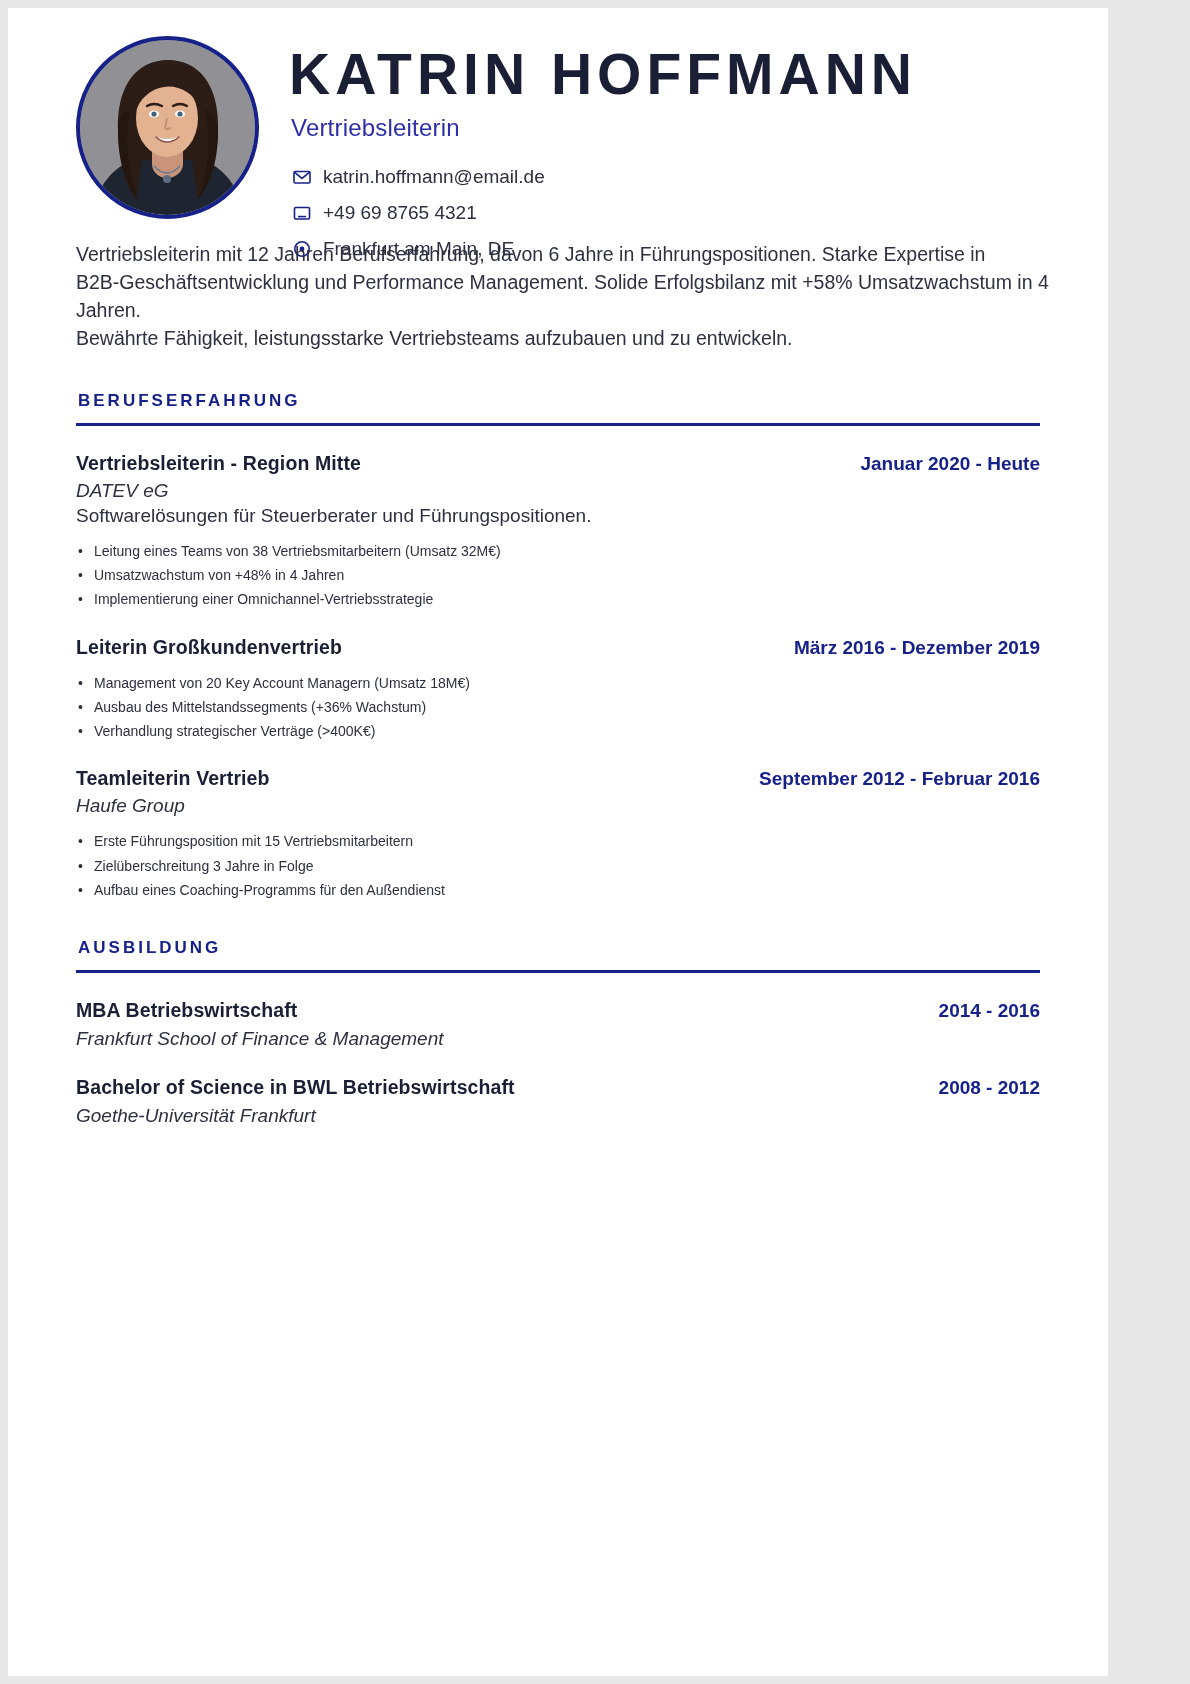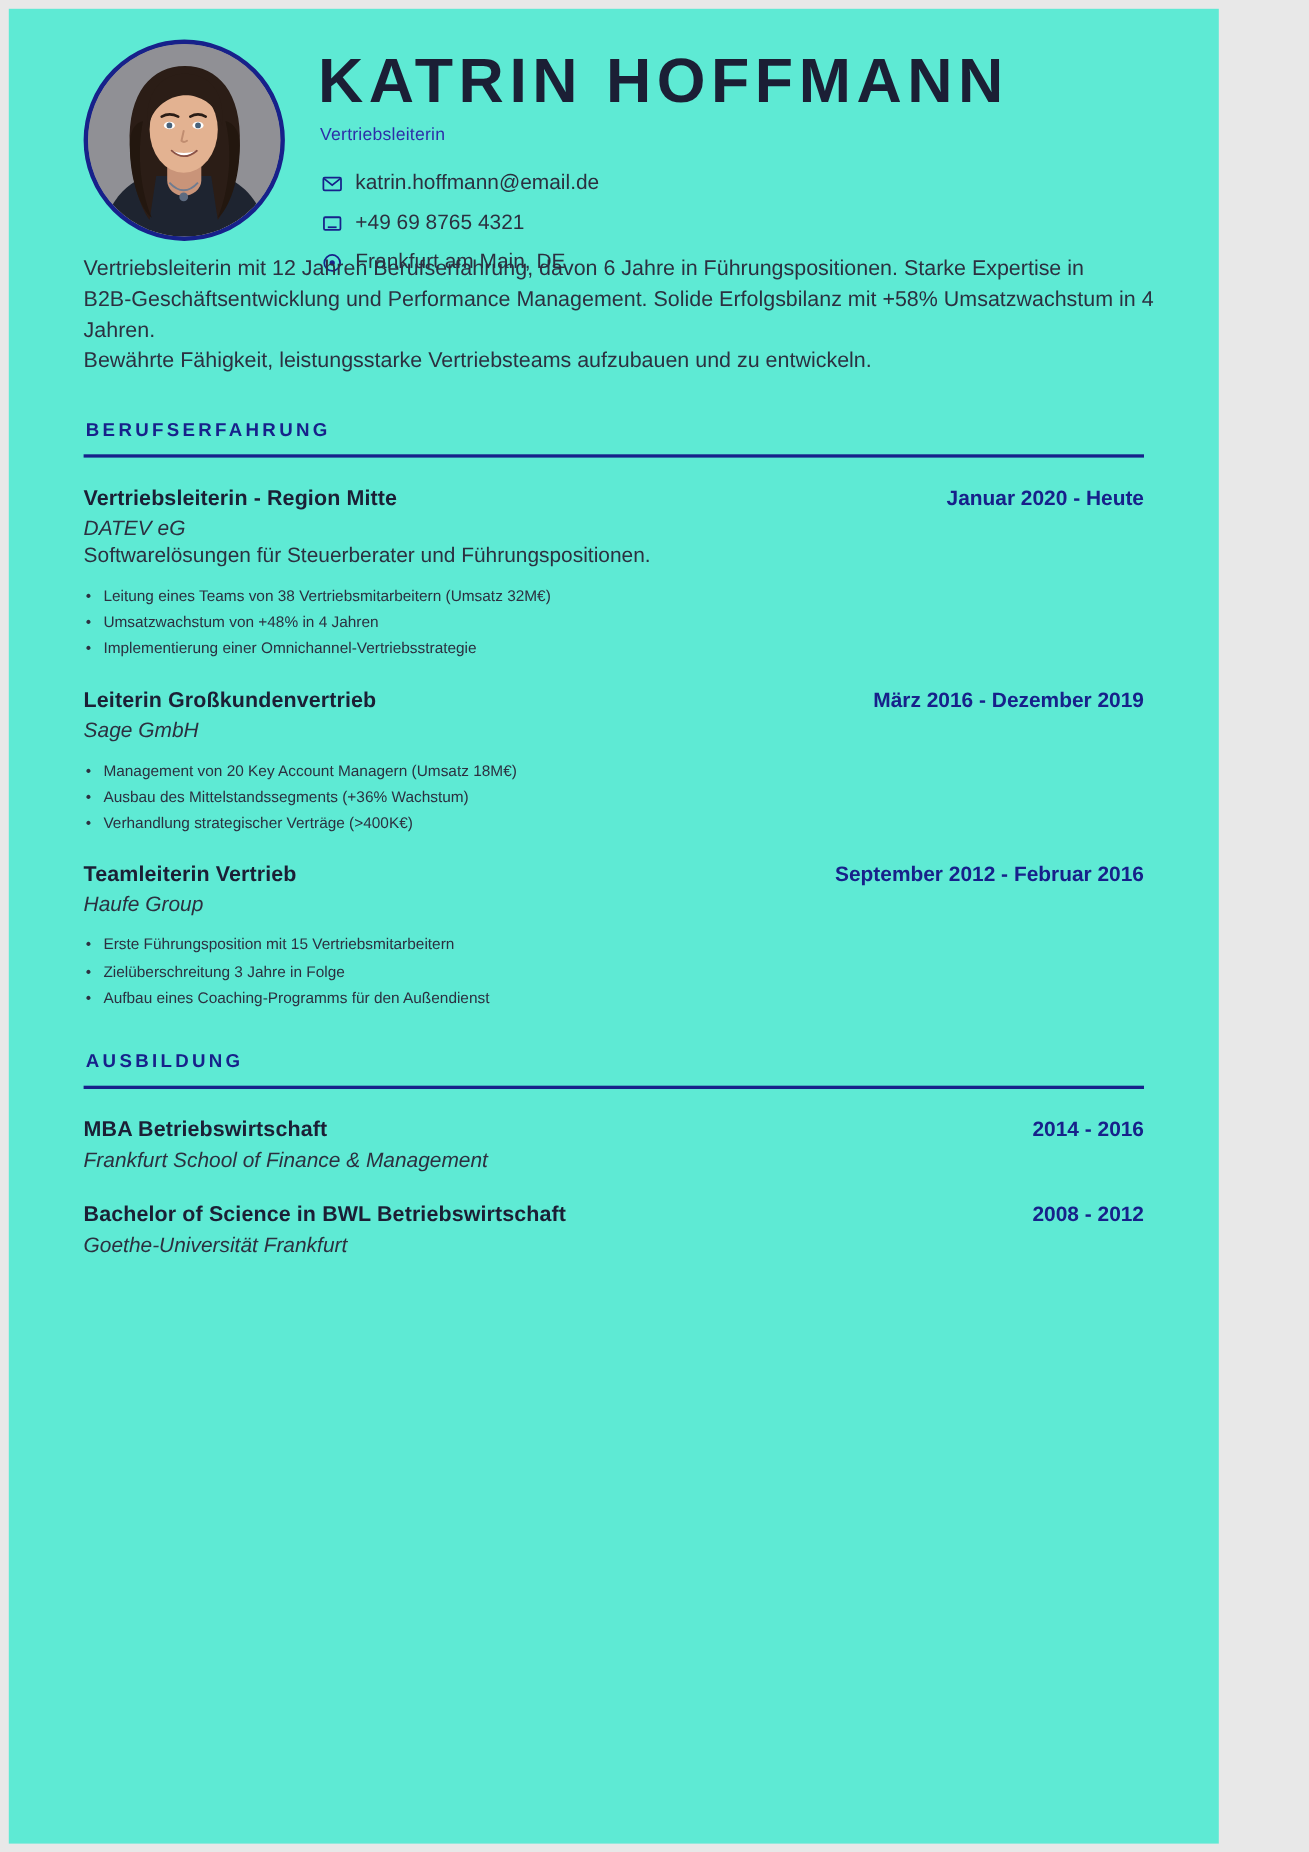--- a/index.html
+++ b/index.html
@@ -15,21 +15,21 @@
     overflow: hidden;
   }
 
   
   .page {
     position: absolute;
     left: 8px;
     top: 8px;
     width: 1100px;
     height: 1668px;
-    background: #5eead4;
+    background: #ffffff;
     overflow: hidden;
   }
 
   .page-inner {
     position: relative;
     padding: 0 68px;
     width: 964px;
     height: 100%;
   }
 
@@ -64,21 +64,21 @@
     font-size: 57px;
     font-weight: bold;
     letter-spacing: 5px;
     color: #1b1f35;
     line-height: 1.08;
     margin: 0;
     white-space: nowrap;
   }
 
   .job-title {
-    font-size: 16px;
+    font-size: 24px;
     color: #2d2ea8;
     margin: 8px 0 0 2px;
     font-weight: normal;
     letter-spacing: 0.2px;
   }
 
   .contacts {
     margin-top: 24px;
     margin-left: 2px;
   }
@@ -294,21 +294,20 @@
           <li>Umsatzwachstum von +48% in 4 Jahren</li>
           <li>Implementierung einer Omnichannel-Vertriebsstrategie</li>
         </ul>
       </div>
 
       <div class="entry">
         <div class="entry-head">
           <div class="entry-role">Leiterin Großkundenvertrieb</div>
           <div class="entry-date">März 2016 - Dezember 2019</div>
         </div>
-        <div class="entry-org">Sage GmbH</div>
         <ul class="bullets">
           <li>Management von 20 Key Account Managern (Umsatz 18M€)</li>
           <li>Ausbau des Mittelstandssegments (+36% Wachstum)</li>
           <li>Verhandlung strategischer Verträge (&gt;400K€)</li>
         </ul>
       </div>
 
       <div class="entry">
         <div class="entry-head">
           <div class="entry-role">Teamleiterin Vertrieb</div>

